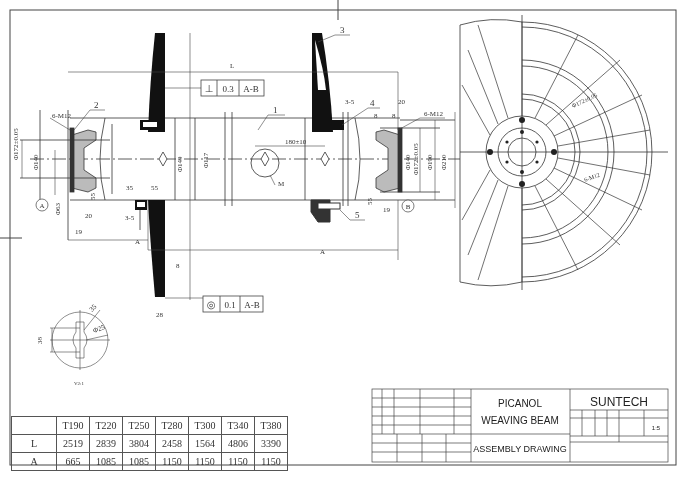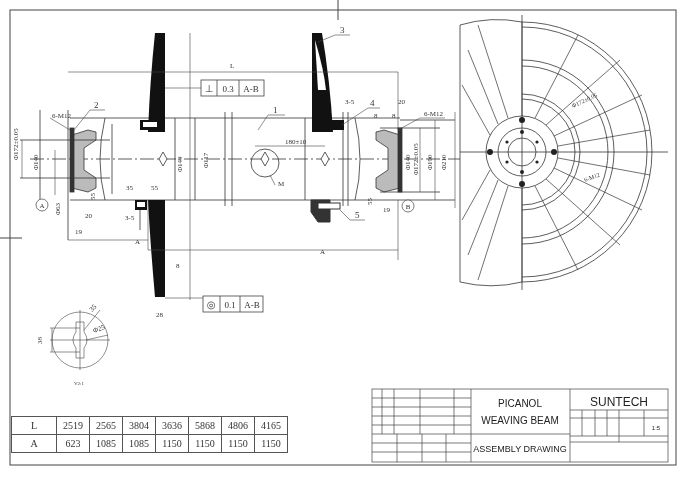--- a/index.html
+++ b/index.html
@@ -286,33 +286,43 @@
   </g>
   <text class="ts" x="520" y="407" font-size="10" text-anchor="middle">PICANOL</text>
   <text class="ts" x="520" y="424" font-size="10" text-anchor="middle">WEAVING BEAM</text>
   <text class="ts" x="520" y="452" font-size="9" text-anchor="middle">ASSEMBLY DRAWING</text>
   <text class="ts" x="619" y="406" font-size="12" text-anchor="middle">SUNTECH</text>
   <text class="ts" x="656" y="430" font-size="6" text-anchor="middle" fill="#888">1:5</text>
 </svg>
 
 <table id="spec-table">
   <tbody>
+      <tr>
+    <td class="hdr0"></td>
+    <td>T190</td>
+    <td>T220</td>
+    <td>T250</td>
+    <td>T280</td>
+    <td>T300</td>
+    <td>T340</td>
+    <td>T380</td>
+  </tr>
   <tr>
     <td class="hdr0">L</td>
     <td>2519</td>
-    <td>2565</td>
+    <td>2839</td>
     <td>3804</td>
-    <td>3636</td>
-    <td>5868</td>
+    <td>2458</td>
+    <td>1564</td>
     <td>4806</td>
-    <td>4165</td>
+    <td>3390</td>
   </tr>
   <tr>
     <td class="hdr0">A</td>
-    <td>623</td>
+    <td>665</td>
     <td>1085</td>
     <td>1085</td>
     <td>1150</td>
     <td>1150</td>
     <td>1150</td>
     <td>1150</td>
   </tr>
 </tbody>
   </table>
 

